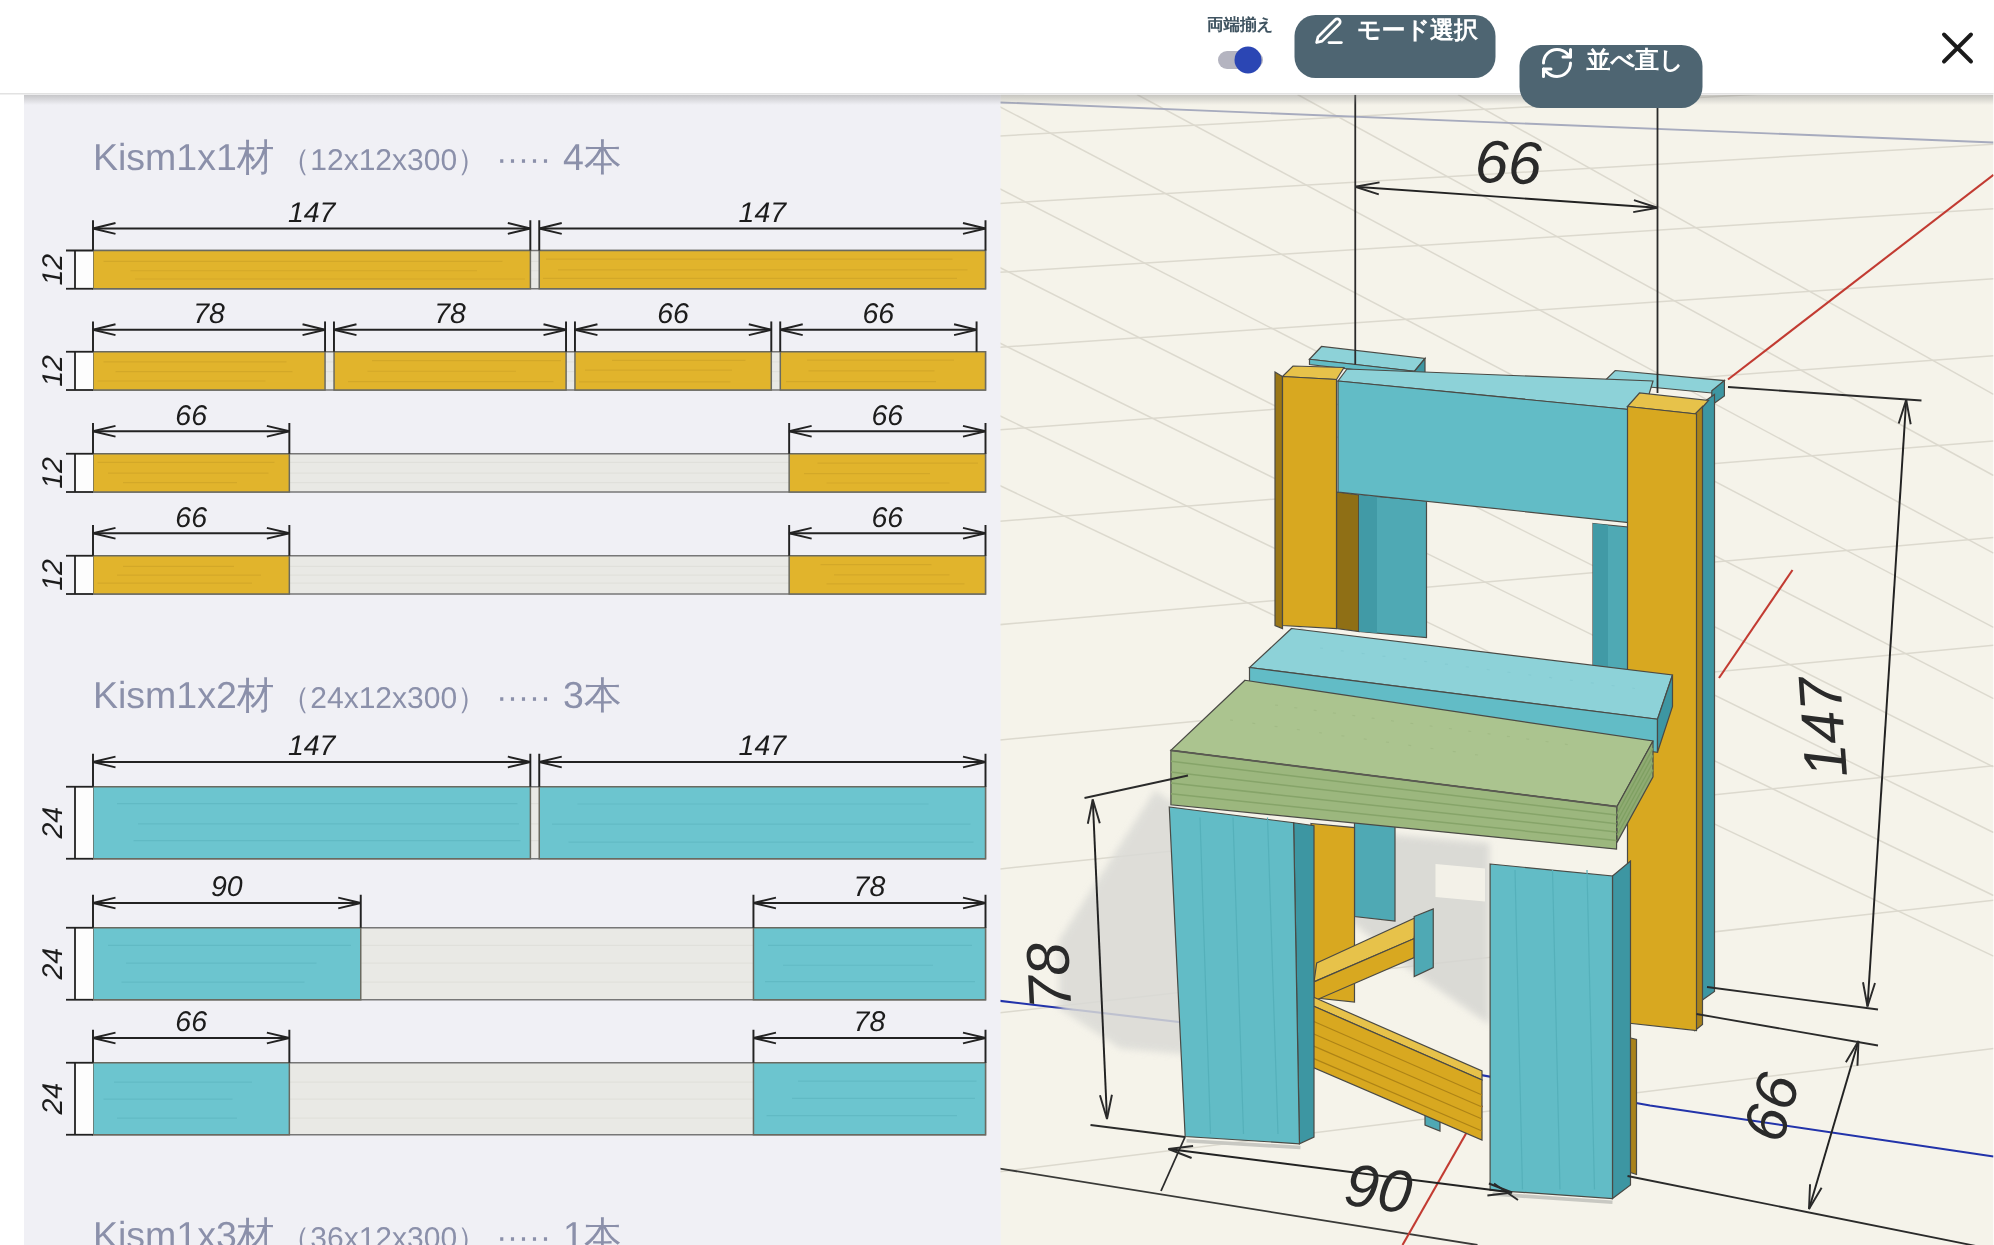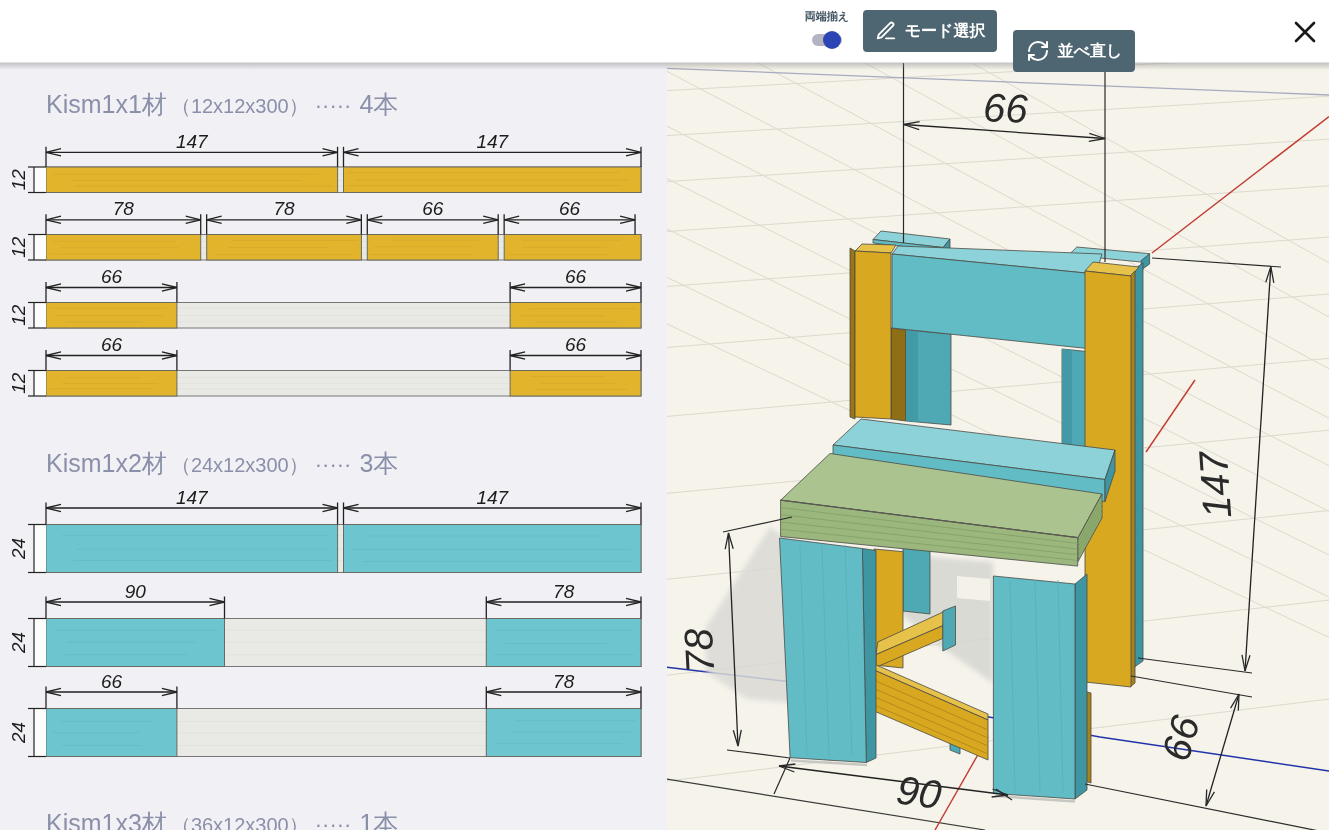--- a/index.html
+++ b/index.html
@@ -2,23 +2,23 @@
 <html><head>
 <meta charset="utf-8">
 <style>
 * { margin:0; padding:0; box-sizing:border-box; }
 html,body { width:1329px; height:830px; overflow:hidden; font-family:"Liberation Sans", sans-serif; background:#fff; }
 .header { position:absolute; left:0; top:0; width:1329px; height:63px; background:#fff; border-bottom:1px solid #e2e2e2; z-index:10; }
 .title { position:absolute; left:14px; top:21px; font-size:19px; font-weight:bold; color:#2b2b2b; letter-spacing:0.5px; }
 .tog-label { position:absolute; left:799px; top:9px; width:50px; text-align:right; font-size:11px; color:#3f5360; font-weight:bold; }
 .track { position:absolute; left:812px; top:34px; width:30px; height:12px; background:#b4b4c0; border-radius:6px; }
 .knob { position:absolute; left:823px; top:31px; width:18px; height:18px; background:#2b46b4; border-radius:50%; }
-.btn { position:absolute; top:10px; height:42px; background:#4e6572; border-radius:4px; color:#fff; font-size:16px; font-weight:bold; display:flex; align-items:center; justify-content:center; gap:8px; }
+.btn { position:absolute; top:10px; height:42px; background:#4e6572; border-radius:14px; color:#fff; font-size:16px; font-weight:bold; display:flex; justify-content:center; gap:8px; }
 .close { position:absolute; left:1291px; top:18px; width:28px; height:28px; }
-.lpanel { position:absolute; left:0; top:63px; width:667px; height:699px; }
+.lpanel { position:absolute; left:16px; top:63px; width:667px; height:699px; }
 .rpanel { position:absolute; left:667px; top:63px; width:662px; height:767px; }
 svg { display:block; }
 </style>
 </head>
 <body>
 <div class="lpanel">
     <svg width="667" height="767" viewBox="0 63 667 767" font-family="Liberation Sans, sans-serif">
       <rect x="0" y="63" width="667" height="767" fill="#f0f0f5"></rect>
       <rect x="0" y="63" width="667" height="7" fill="url(#tsh)" opacity="0.5"></rect>
       <defs>

